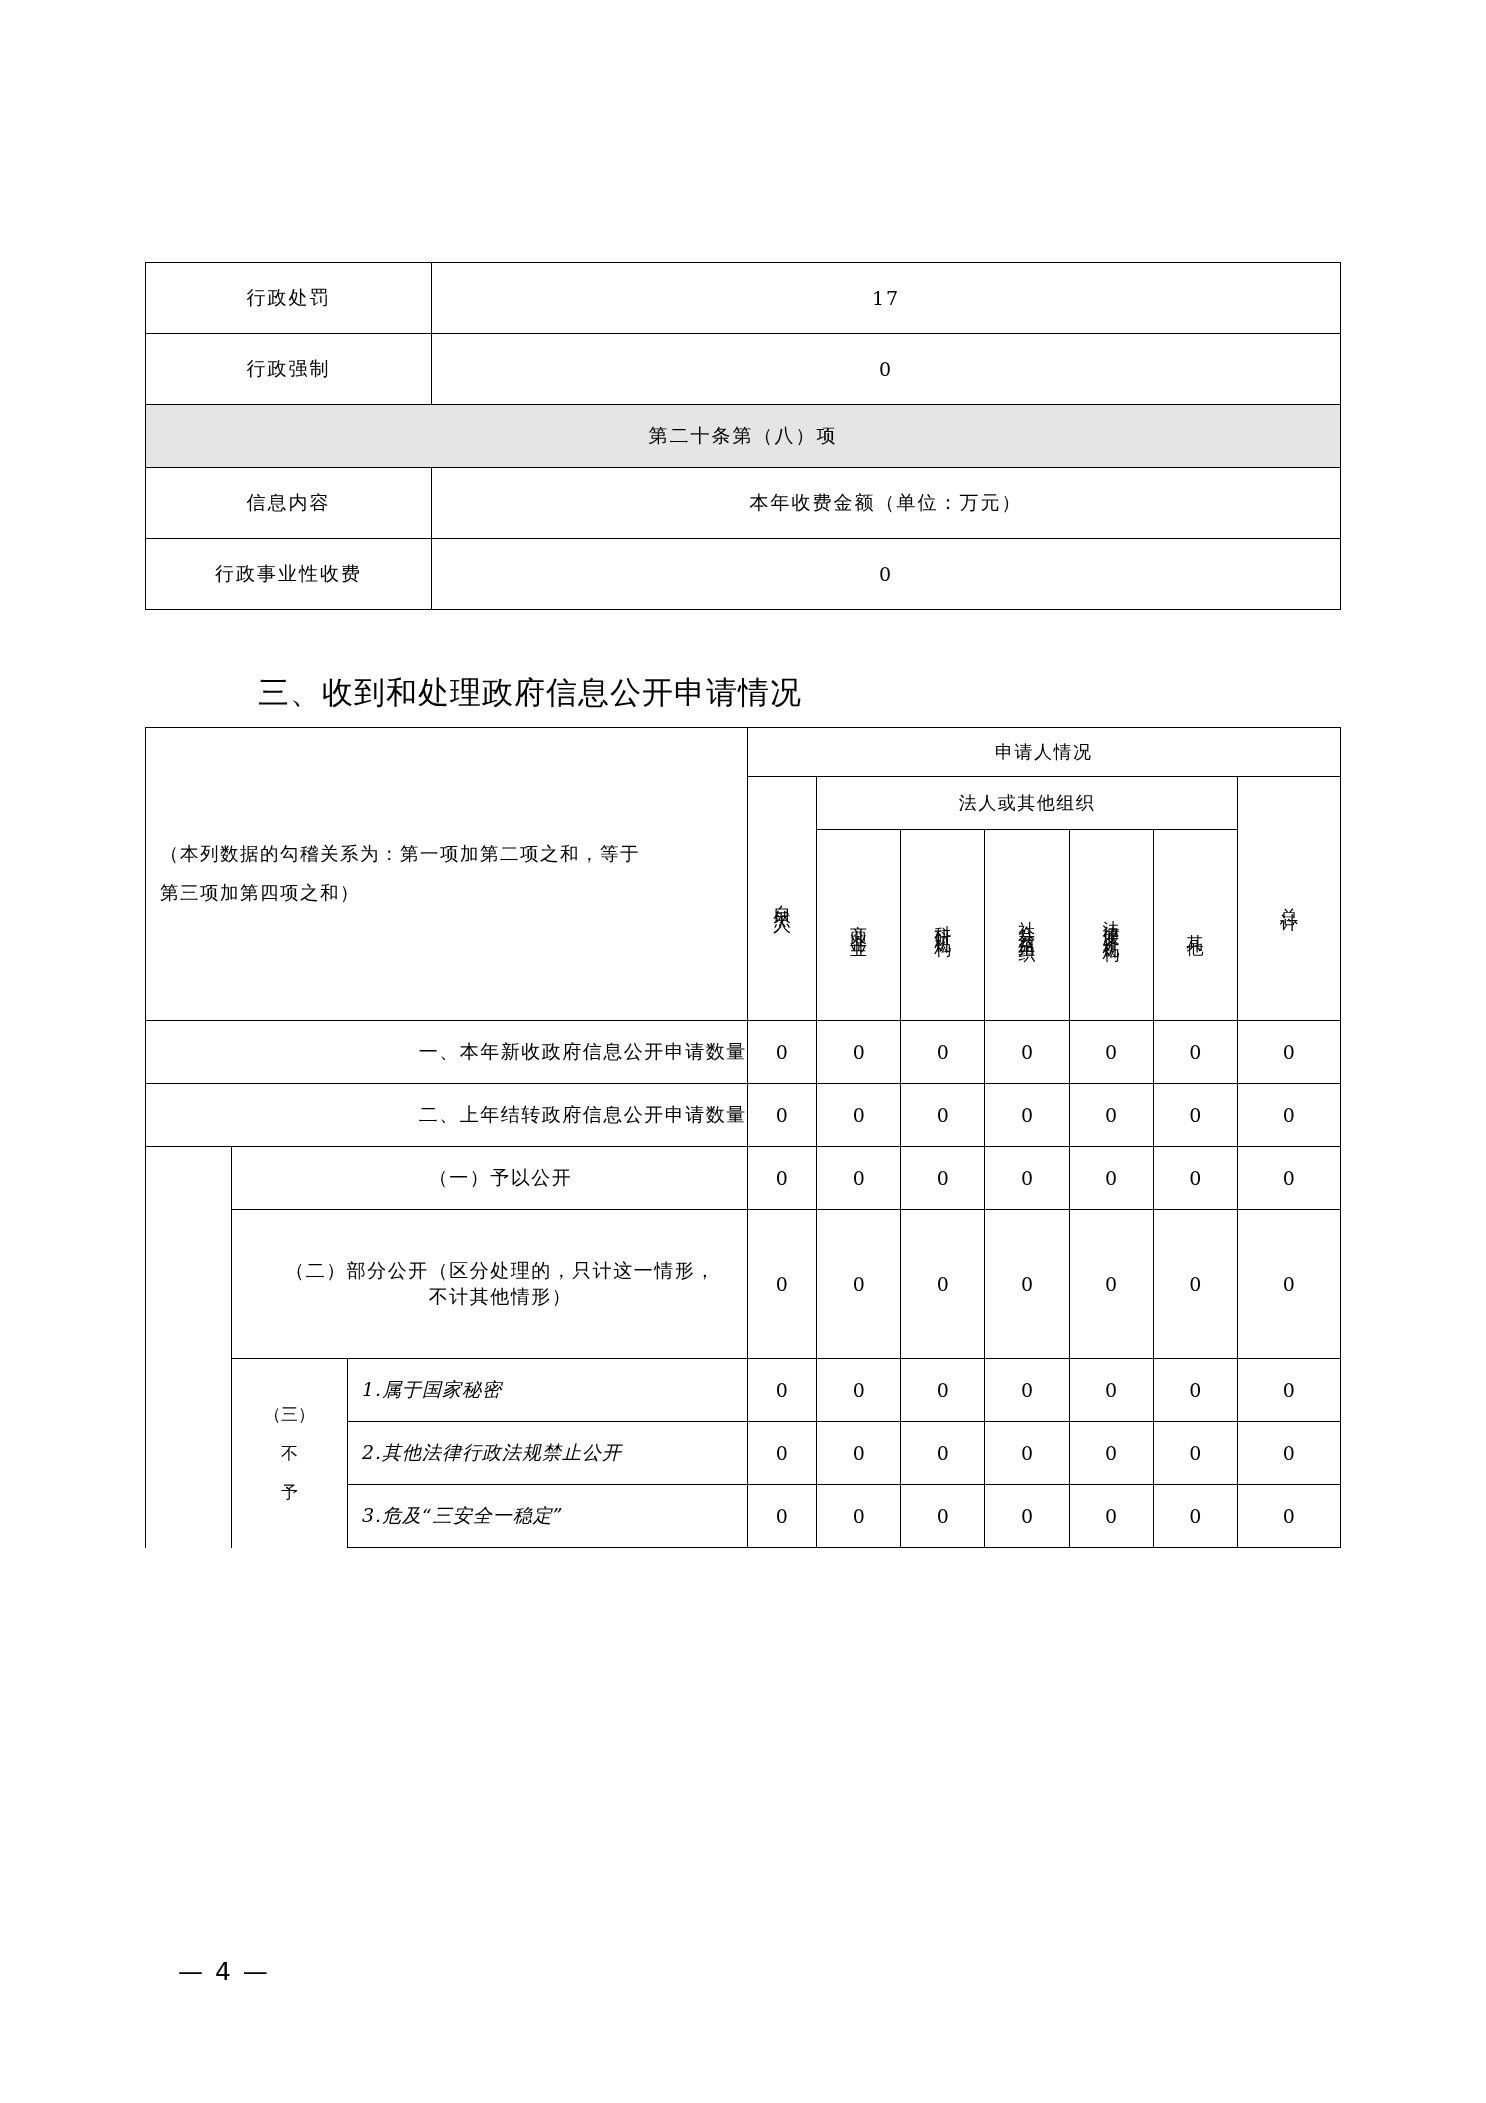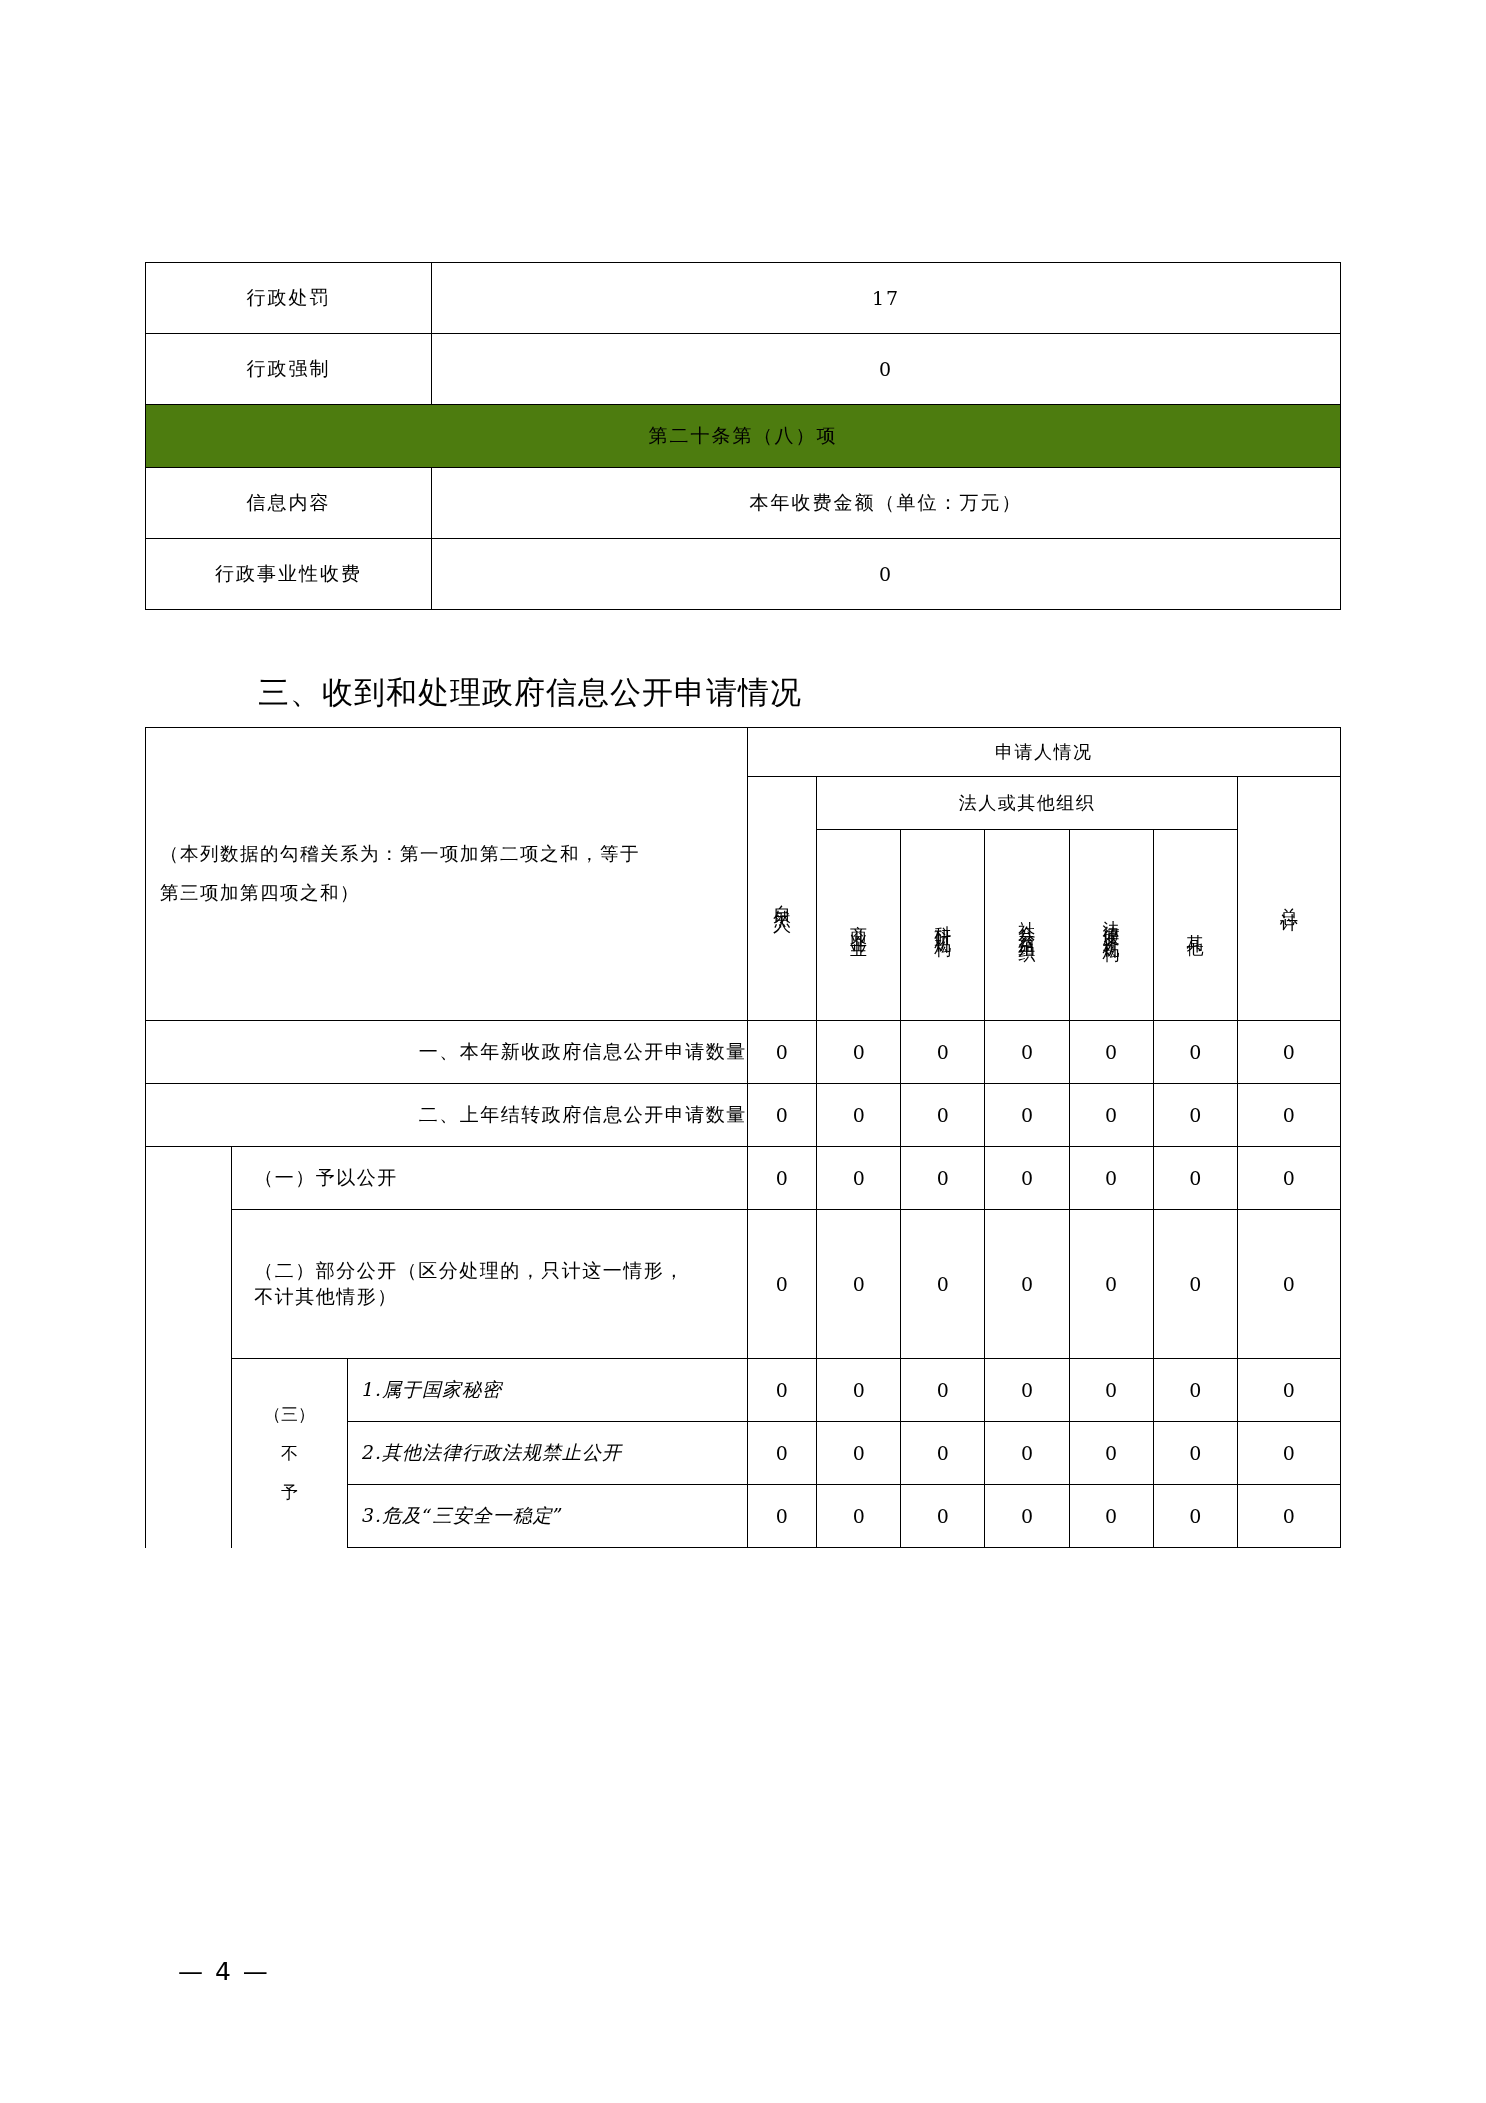--- a/index.html
+++ b/index.html
@@ -30,21 +30,21 @@
     text-align: center;
     color: #000;
     padding: 0;
     height: 70px;
     font-family: "DejaVu Serif", serif;
   }
   .top-table td.label {
     width: 285px;
   }
   .top-table tr.section td {
-    background: #4d7c0f;
+    background: #e5e5e5;
     height: 62px;
   }
   
   .heading {
     position: absolute;
     left: 258px;
     top: 672px;
     font-size: 31px;
     font-weight: normal;
     letter-spacing: 1px;
@@ -83,21 +83,21 @@
     line-height: 2.1;
     letter-spacing: 1.5px;
   }
   .main-table td.rowlabel {
     text-align: right;
     padding-left: 12px;
     font-size: 19px;
     letter-spacing: 1.5px;
   }
   .main-table td.rowlabel-indent {
-    text-align: left;
+    text-align: center;
     padding-left: 22px;
     font-size: 19px;
     letter-spacing: 1.5px;
   }
   .main-table td.rowlabel-sub {
     text-align: left;
     padding-left: 14px;
     font-size: 19px;
     letter-spacing: 1px;
     font-style: italic;

